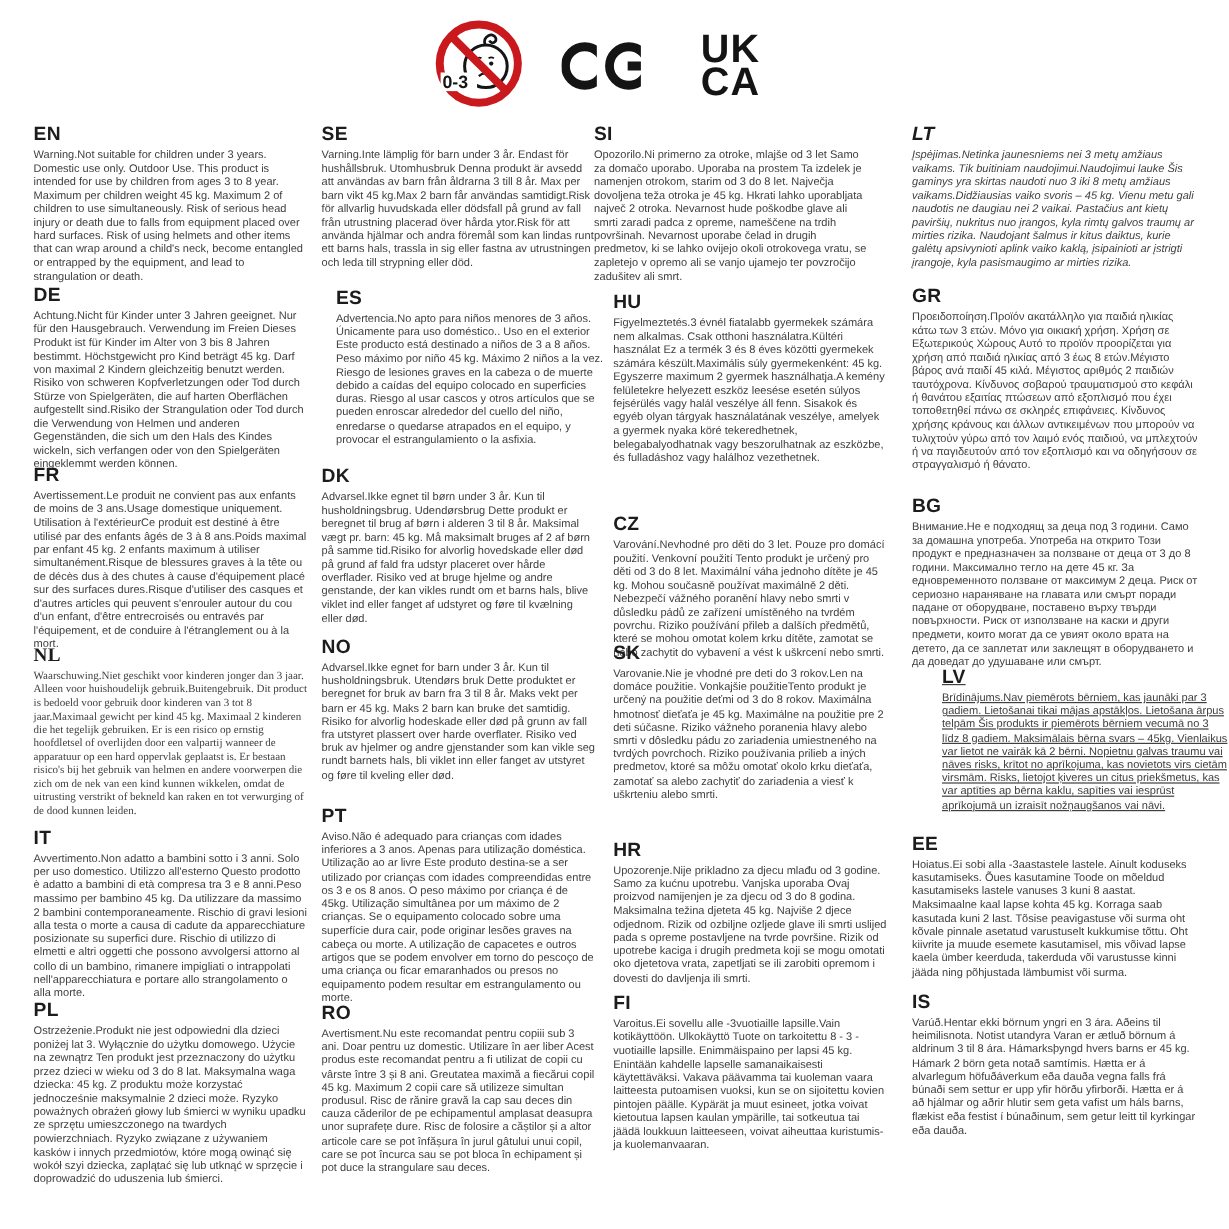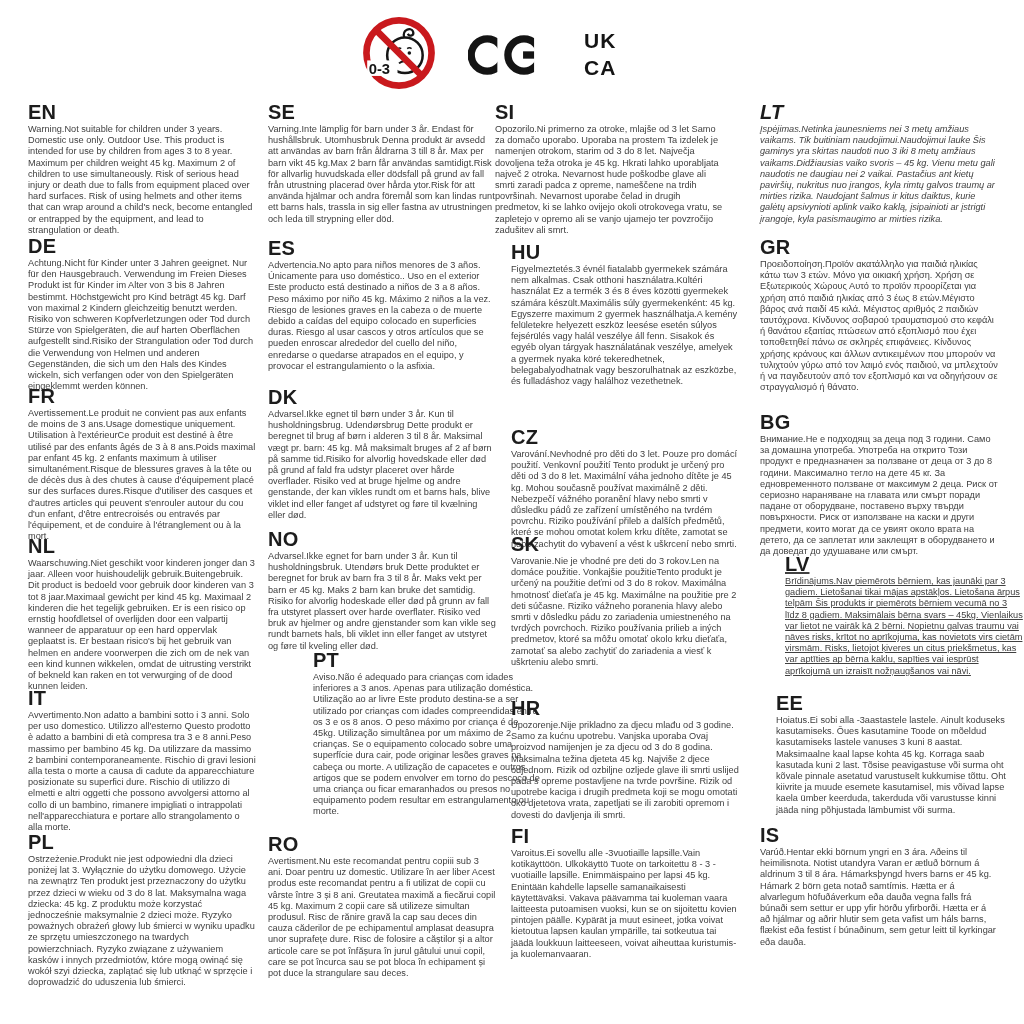--- a/index.html
+++ b/index.html
@@ -37,35 +37,35 @@
     height: 48px;
   }
   .ukca-mark {
     position: absolute;
     left: 584px;
     top: 27px;
     width: 64px;
     height: 60px;
     color: #141414;
     font-weight: bold;
-    font-size: 21px;
+    font-size: 33px;
     line-height: 27px;
     letter-spacing: 1px;
     text-align: left;
   }
   .ukca-mark span { display: block; }
   .block {
     position: absolute;
     width: 228px;
     color: #404040;
   }
   .block.wide { width: 238px; }
   .block h2 {
     margin: 0 0 3px 0;
-    font-size: 20px;
+    font-size: 16px;
     line-height: 17px;
     font-weight: bold;
     color: #1c1c1c;
     letter-spacing: 0.2px;
   }
   .block p {
     margin: 0;
     font-size: 9.2px;
     line-height: 11.2px;
     text-align: left;
@@ -117,50 +117,50 @@
     <p>Warning.Not suitable for children under 3 years. Domestic use only. Outdoor Use. This product is intended for use by children from ages 3 to 8 year. Maximum per children weight 45 kg. Maximum 2 of children to use simultaneously. Risk of serious head injury or death due to falls from equipment placed over hard surfaces. Risk of using helmets and other items that can wrap around a child's neck, become entangled or entrapped by the equipment, and lead to strangulation or death.</p>
   </section>
   <section class="block" style="left:28px; top:238px;">
     <h2>DE</h2>
     <p>Achtung.Nicht für Kinder unter 3 Jahren geeignet. Nur für den Hausgebrauch. Verwendung im Freien Dieses Produkt ist für Kinder im Alter von 3 bis 8 Jahren bestimmt. Höchstgewicht pro Kind beträgt 45 kg. Darf von maximal 2 Kindern gleichzeitig benutzt werden. Risiko von schweren Kopfverletzungen oder Tod durch Stürze von Spielgeräten, die auf harten Oberflächen aufgestellt sind.Risiko der Strangulation oder Tod durch die Verwendung von Helmen und anderen Gegenständen, die sich um den Hals des Kindes wickeln, sich verfangen oder von den Spielgeräten eingeklemmt werden können.</p>
   </section>
   <section class="block" style="left:28px; top:388px;">
     <h2>FR</h2>
     <p>Avertissement.Le produit ne convient pas aux enfants de moins de 3 ans.Usage domestique uniquement. Utilisation à l'extérieurCe produit est destiné à être utilisé par des enfants âgés de 3 à 8 ans.Poids maximal par enfant 45 kg. 2 enfants maximum à utiliser simultanément.Risque de blessures graves à la tête ou de décès dus à des chutes à cause d'équipement placé sur des surfaces dures.Risque d'utiliser des casques et d'autres articles qui peuvent s'enrouler autour du cou d'un enfant, d'être entrecroisés ou entravés par l'équipement, et de conduire à l'étranglement ou à la mort.</p>
   </section>
-  <section class="block" style="left:28px; top:538px;">
+  <section class="block" style="left:28px; top:538px;font-family:Liberation Serif, serif;">
     <h2>NL</h2>
     <p>Waarschuwing.Niet geschikt voor kinderen jonger dan 3 jaar. Alleen voor huishoudelijk gebruik.Buitengebruik. Dit product is bedoeld voor gebruik door kinderen van 3 tot 8 jaar.Maximaal gewicht per kind 45 kg. Maximaal 2 kinderen die het tegelijk gebruiken. Er is een risico op ernstig hoofdletsel of overlijden door een valpartij wanneer de apparatuur op een hard oppervlak geplaatst is. Er bestaan risico's bij het gebruik van helmen en andere voorwerpen die zich om de nek van een kind kunnen wikkelen, omdat de uitrusting verstrikt of bekneld kan raken en tot verwurging of de dood kunnen leiden.</p>
   </section>
   <section class="block" style="left:28px; top:690px;">
     <h2>IT</h2>
     <p>Avvertimento.Non adatto a bambini sotto i 3 anni. Solo per uso domestico. Utilizzo all'esterno Questo prodotto è adatto a bambini di età compresa tra 3 e 8 anni.Peso massimo per bambino 45 kg. Da utilizzare da massimo 2 bambini contemporaneamente. Rischio di gravi lesioni alla testa o morte a causa di cadute da apparecchiature posizionate su superfici dure. Rischio di utilizzo di elmetti e altri oggetti che possono avvolgersi attorno al collo di un bambino, rimanere impigliati o intrappolati nell'apparecchiatura e portare allo strangolamento o alla morte.</p>
   </section>
   <section class="block" style="left:28px; top:834px;">
     <h2>PL</h2>
     <p>Ostrzeżenie.Produkt nie jest odpowiedni dla dzieci poniżej lat 3. Wyłącznie do użytku domowego. Użycie na zewnątrz Ten produkt jest przeznaczony do użytku przez dzieci w wieku od 3 do 8 lat. Maksymalna waga dziecka: 45 kg. Z produktu może korzystać jednocześnie maksymalnie 2 dzieci może. Ryzyko poważnych obrażeń głowy lub śmierci w wyniku upadku ze sprzętu umieszczonego na twardych powierzchniach. Ryzyko związane z używaniem kasków i innych przedmiotów, które mogą owinąć się wokół szyi dziecka, zaplątać się lub utknąć w sprzęcie i doprowadzić do uduszenia lub śmierci.</p>
   </section>
 
   <section class="block" style="left:268px; top:104px;">
     <h2>SE</h2>
     <p>Varning.Inte lämplig för barn under 3 år. Endast för hushållsbruk. Utomhusbruk Denna produkt är avsedd att användas av barn från åldrarna 3 till 8 år. Max per barn vikt 45 kg.Max 2 barn får användas samtidigt.Risk för allvarlig huvudskada eller dödsfall på grund av fall från utrustning placerad över hårda ytor.Risk för att använda hjälmar och andra föremål som kan lindas runt ett barns hals, trassla in sig eller fastna av utrustningen och leda till strypning eller död.</p>
   </section>
-  <section class="block" style="left:268px; top:240px;">
+  <section class="block" style="left:280px; top:240px;">
     <h2>ES</h2>
     <p>Advertencia.No apto para niños menores de 3 años. Únicamente para uso doméstico.. Uso en el exterior Este producto está destinado a niños de 3 a 8 años. Peso máximo por niño 45 kg. Máximo 2 niños a la vez. Riesgo de lesiones graves en la cabeza o de muerte debido a caídas del equipo colocado en superficies duras. Riesgo al usar cascos y otros artículos que se pueden enroscar alrededor del cuello del niño, enredarse o quedarse atrapados en el equipo, y provocar el estrangulamiento o la asfixia.</p>
   </section>
   <section class="block" style="left:268px; top:389px;">
     <h2>DK</h2>
     <p>Advarsel.Ikke egnet til børn under 3 år. Kun til husholdningsbrug. Udendørsbrug Dette produkt er beregnet til brug af børn i alderen 3 til 8 år. Maksimal vægt pr. barn: 45 kg. Må maksimalt bruges af 2 af børn på samme tid.Risiko for alvorlig hovedskade eller død på grund af fald fra udstyr placeret over hårde overflader. Risiko ved at bruge hjelme og andre genstande, der kan vikles rundt om et barns hals, blive viklet ind eller fanget af udstyret og føre til kvælning eller død.</p>
   </section>
   <section class="block" style="left:268px; top:531px;">
     <h2>NO</h2>
     <p>Advarsel.Ikke egnet for barn under 3 år. Kun til husholdningsbruk. Utendørs bruk Dette produktet er beregnet for bruk av barn fra 3 til 8 år. Maks vekt per barn er 45 kg. Maks 2 barn kan bruke det samtidig. Risiko for alvorlig hodeskade eller død på grunn av fall fra utstyret plassert over harde overflater. Risiko ved bruk av hjelmer og andre gjenstander som kan vikle seg rundt barnets hals, bli viklet inn eller fanget av utstyret og føre til kveling eller død.</p>
   </section>
-  <section class="block" style="left:268px; top:652px;margin-left:45px;">
+  <section class="block" style="left:268px; top:672px;">
     <h2>PT</h2>
     <p>Aviso.Não é adequado para crianças com idades inferiores a 3 anos. Apenas para utilização doméstica. Utilização ao ar livre Este produto destina-se a ser utilizado por crianças com idades compreendidas entre os 3 e os 8 anos. O peso máximo por criança é de 45kg. Utilização simultânea por um máximo de 2 crianças. Se o equipamento colocado sobre uma superfície dura cair, pode originar lesões graves na cabeça ou morte. A utilização de capacetes e outros artigos que se podem envolver em torno do pescoço de uma criança ou ficar emaranhados ou presos no equipamento podem resultar em estrangulamento ou morte.</p>
   </section>
   <section class="block" style="left:268px; top:836px;">
     <h2>RO</h2>
     <p>Avertisment.Nu este recomandat pentru copiii sub 3 ani. Doar pentru uz domestic. Utilizare în aer liber Acest produs este recomandat pentru a fi utilizat de copii cu vârste între 3 și 8 ani. Greutatea maximă a fiecărui copil 45 kg. Maximum 2 copii care să utilizeze simultan produsul. Risc de rănire gravă la cap sau deces din cauza căderilor de pe echipamentul amplasat deasupra unor suprafețe dure. Risc de folosire a căștilor și a altor articole care se pot înfășura în jurul gâtului unui copil, care se pot încurca sau se pot bloca în echipament și pot duce la strangulare sau deces.</p>
   </section>
 
   <section class="block" style="left:495px; top:104px;">
     <h2>SI</h2>
@@ -196,21 +196,21 @@
     <p>Προειδοποίηση.Προϊόν ακατάλληλο για παιδιά ηλικίας κάτω των 3 ετών. Μόνο για οικιακή χρήση. Χρήση σε Εξωτερικούς Χώρους Αυτό το προϊόν προορίζεται για χρήση από παιδιά ηλικίας από 3 έως 8 ετών.Μέγιστο βάρος ανά παιδί 45 κιλά. Μέγιστος αριθμός 2 παιδιών ταυτόχρονα. Κίνδυνος σοβαρού τραυματισμού στο κεφάλι ή θανάτου εξαιτίας πτώσεων από εξοπλισμό που έχει τοποθετηθεί πάνω σε σκληρές επιφάνειες. Κίνδυνος χρήσης κράνους και άλλων αντικειμένων που μπορούν να τυλιχτούν γύρω από τον λαιμό ενός παιδιού, να μπλεχτούν ή να παγιδευτούν από τον εξοπλισμό και να οδηγήσουν σε στραγγαλισμό ή θάνατο.</p>
   </section>
   <section class="block wide" style="left:760px; top:414px;">
     <h2>BG</h2>
     <p>Внимание.Не е подходящ за деца под 3 години. Само за домашна употреба. Употреба на открито Този продукт е предназначен за ползване от деца от 3 до 8 години. Максимално тегло на дете 45 кг. За едновременното ползване от максимум 2 деца. Риск от сериозно нараняване на главата или смърт поради падане от оборудване, поставено върху твърди повърхности. Риск от използване на каски и други предмети, които могат да се увият около врата на детето, да се заплетат или заклещят в оборудването и да доведат до удушаване или смърт.</p>
   </section>
   <section class="block wide" style="left:785px; top:556px;text-decoration:underline;">
     <h2>LV</h2>
     <p>Brīdinājums.Nav piemērots bērniem, kas jaunāki par 3 gadiem. Lietošanai tikai mājas apstākļos. Lietošana ārpus telpām Šis produkts ir piemērots bērniem vecumā no 3 līdz 8 gadiem. Maksimālais bērna svars – 45kg. Vienlaikus var lietot ne vairāk kā 2 bērni. Nopietnu galvas traumu vai nāves risks, krītot no aprīkojuma, kas novietots virs cietām virsmām. Risks, lietojot ķiveres un citus priekšmetus, kas var aptīties ap bērna kaklu, sapīties vai iesprūst aprīkojumā un izraisīt nožņaugšanos vai nāvi.</p>
   </section>
-  <section class="block wide" style="left:760px; top:695px;margin-left:16px;">
+  <section class="block wide" style="left:760px; top:695px;">
     <h2>EE</h2>
     <p>Hoiatus.Ei sobi alla -3aastastele lastele. Ainult koduseks kasutamiseks. Õues kasutamine Toode on mõeldud kasutamiseks lastele vanuses 3 kuni 8 aastat. Maksimaalne kaal lapse kohta 45 kg. Korraga saab kasutada kuni 2 last. Tõsise peavigastuse või surma oht kõvale pinnale asetatud varustuselt kukkumise tõttu. Oht kiivrite ja muude esemete kasutamisel, mis võivad lapse kaela ümber keerduda, takerduda või varustusse kinni jääda ning põhjustada lämbumist või surma.</p>
   </section>
   <section class="block wide" style="left:760px; top:827px;">
     <h2>IS</h2>
     <p>Varúð.Hentar ekki börnum yngri en 3 ára. Aðeins til heimilisnota. Notist utandyra Varan er ætluð börnum á aldrinum 3 til 8 ára. Hámarksþyngd hvers barns er 45 kg. Hámark 2 börn geta notað samtímis. Hætta er á alvarlegum höfuðáverkum eða dauða vegna falls frá búnaði sem settur er upp yfir hörðu yfirborði. Hætta er á að hjálmar og aðrir hlutir sem geta vafist um háls barns, flækist eða festist í búnaðinum, sem getur leitt til kyrkingar eða dauða.</p>
   </section>
 
 </div>
 

